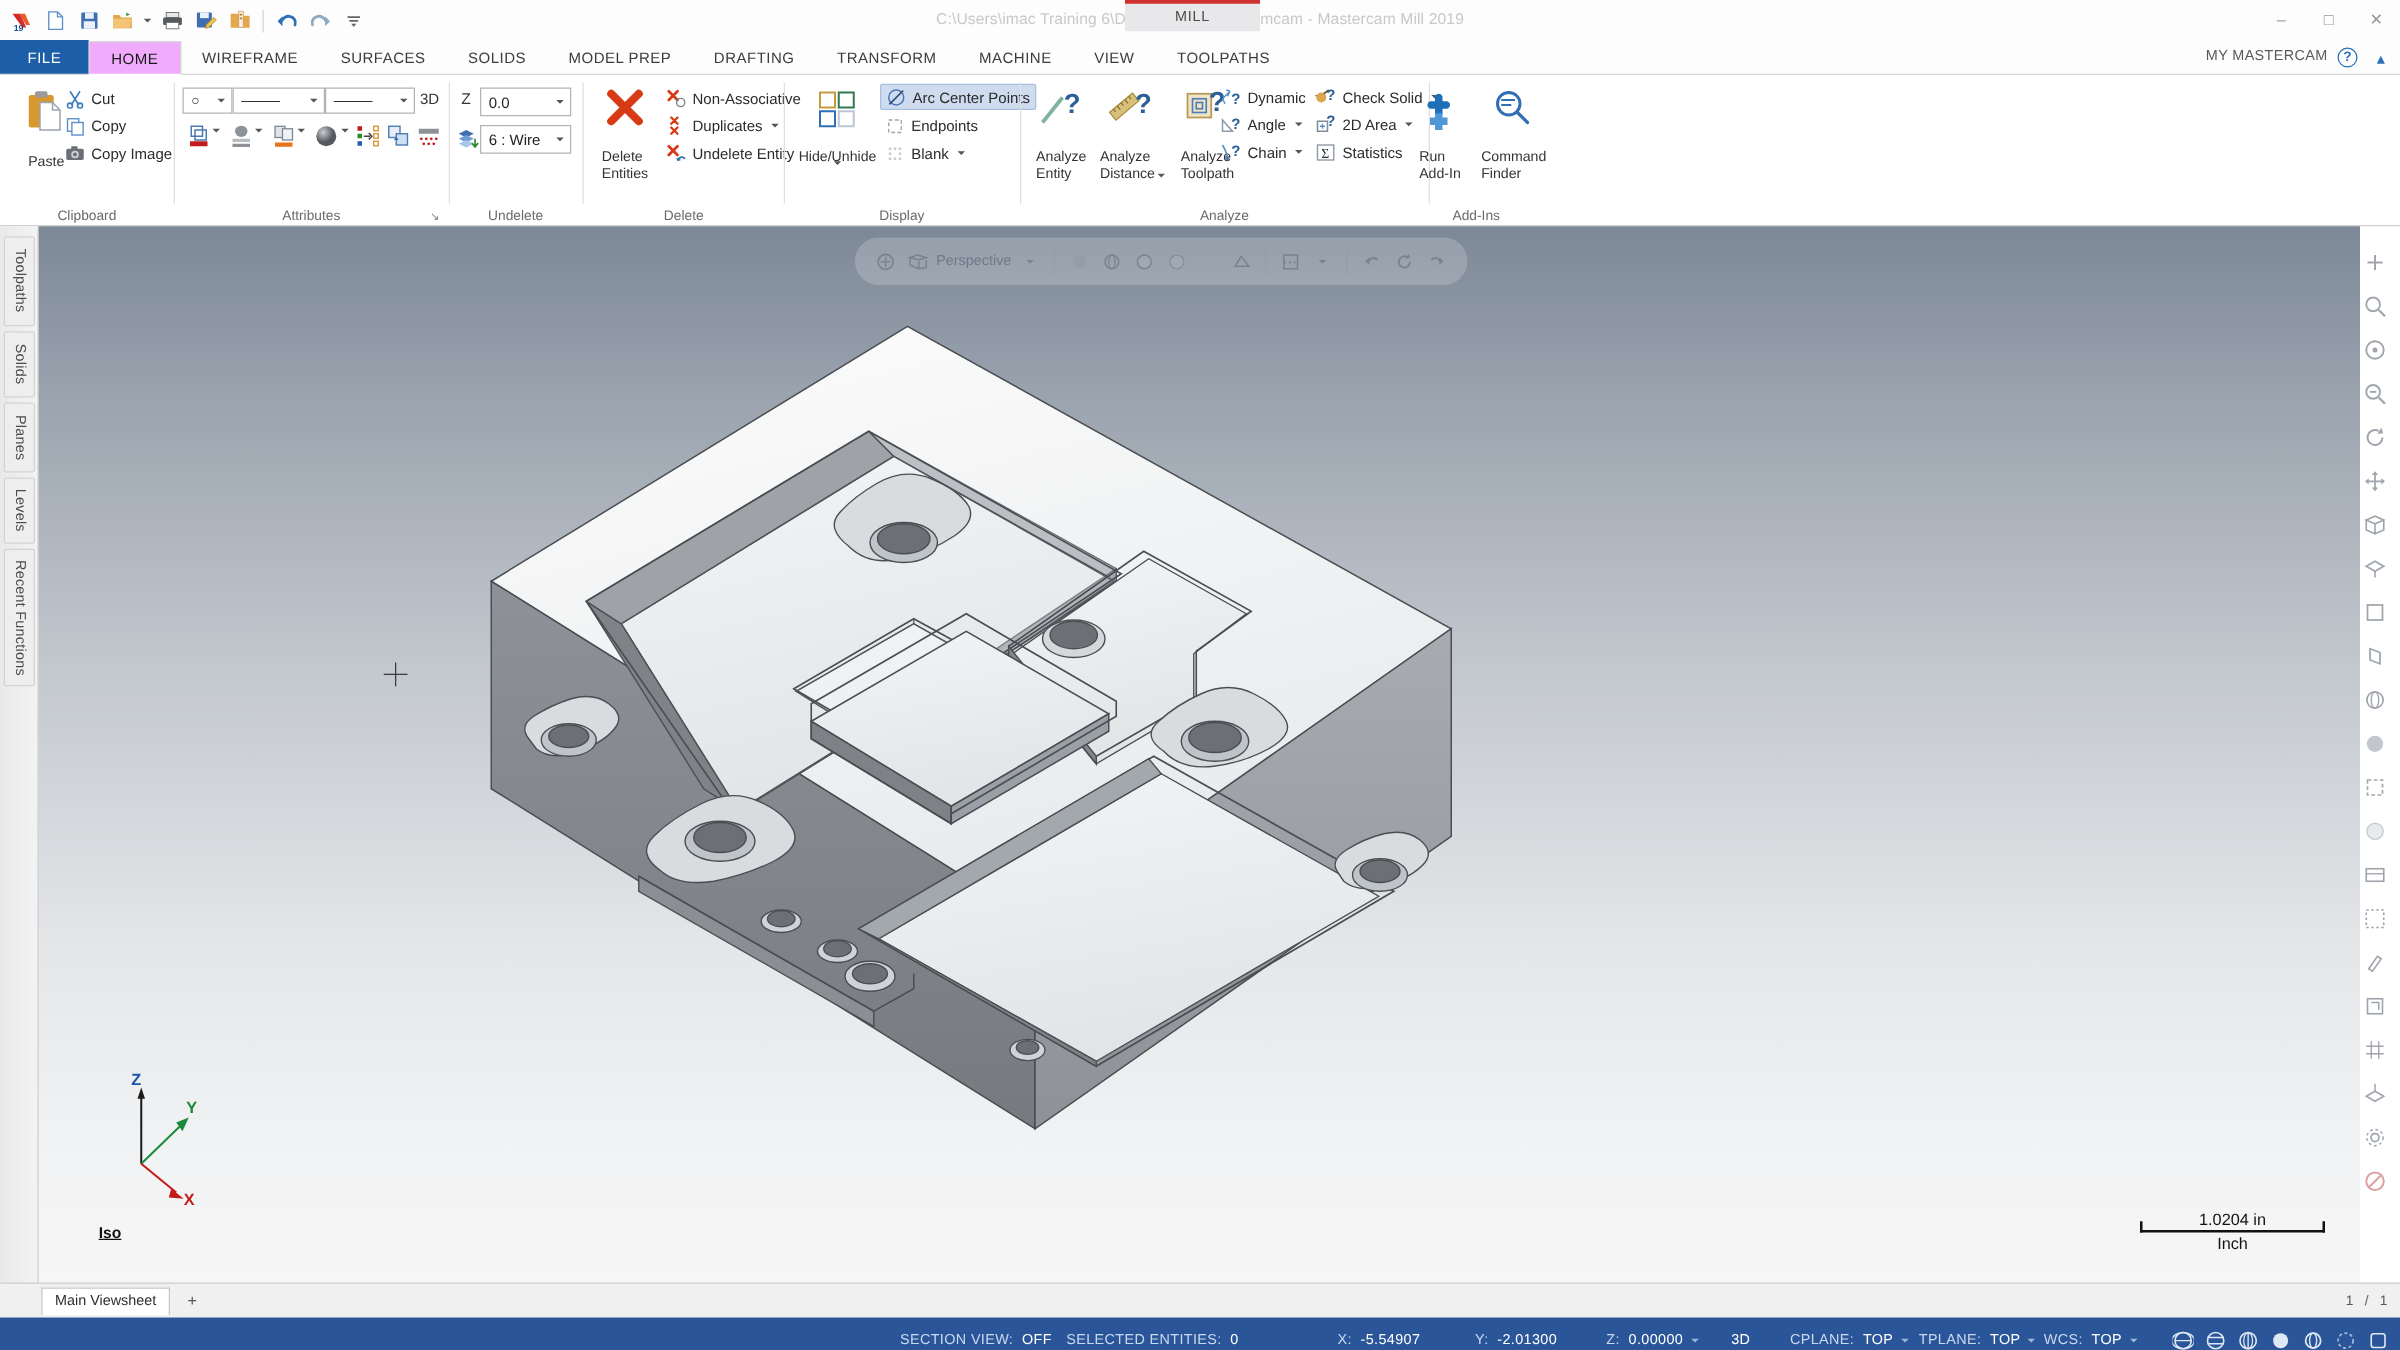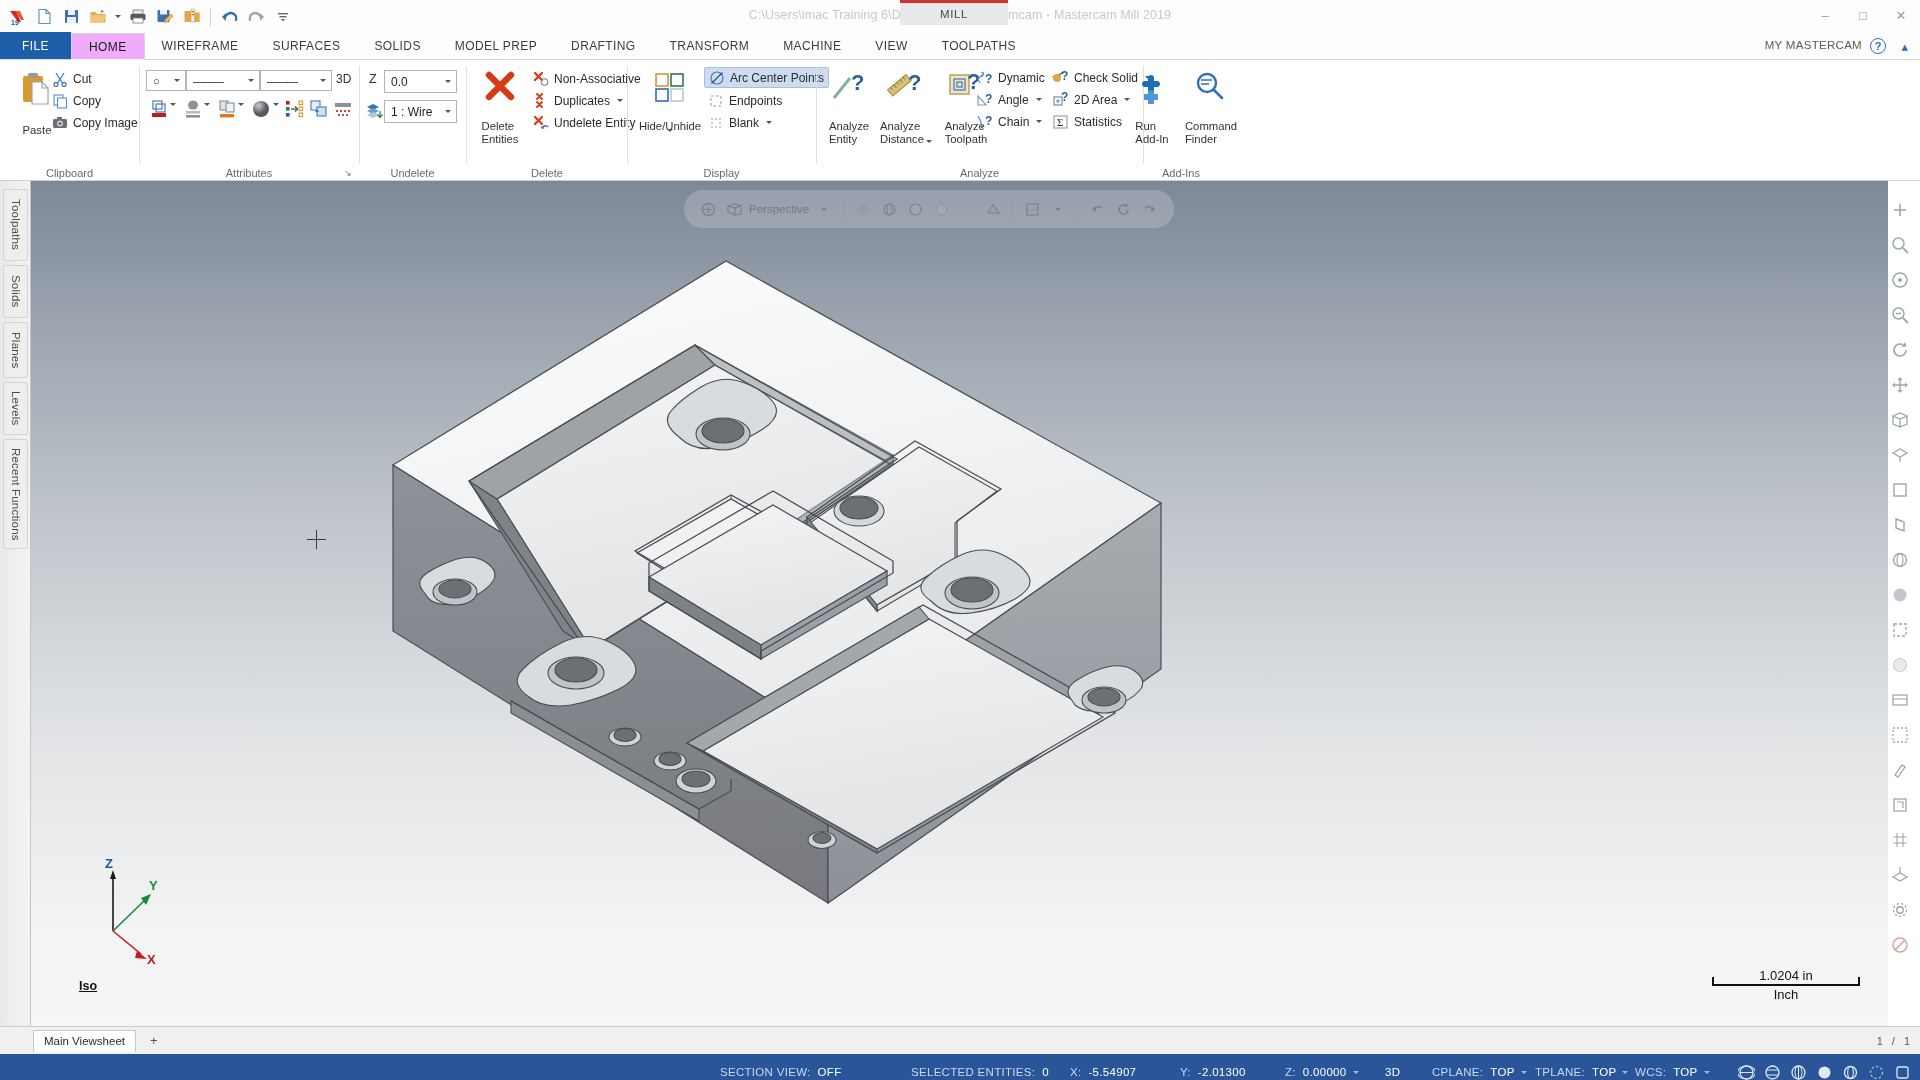--- a/index.html
+++ b/index.html
@@ -465,21 +465,21 @@
       </div>
       <div class="iconbtn" style="left:3px; top:40px;">
         <svg width="20" height="20" viewBox="0 0 20 20">
             <path d="M3 6 l6-3 6 3 -6 3 z" fill="#3f6fb0"></path>
             <path d="M3 10 l6-3 6 3 -6 3 z" fill="#6d9bd4"></path>
             <path d="M3 14 l6-3 6 3 -6 3 z" fill="#a8c6e8"></path>
             <path d="M16 10 v6 m-2.5-2.5 L16 16.5 18.5 13.5" fill="none" stroke="#2f8a2f" stroke-width="1.3"></path>
           </svg>
       </div>
       <div class="combo" style="left:24px; top:40px; width:73px; height:23px;">
-        <span class="cval">1 : Wire</span>
+        <span class="cval">6 : Wire</span>
         <span class="carr">
             <span class="caret-dn"></span>
           </span>
       </div>
       <div class="glabel">Undelete</div>
     </div>
     <div class="rsep" style="left:466px;"></div>
 
     <div class="rgroup" style="left:467px; width:160px;">
       <div class="bigbtn" style="left:5px; top:6px; width:56px;">
@@ -1039,21 +1039,21 @@
       <span>/</span>
       <span>1</span>
     </div>
   </div>
 
   <div class="statusbar">
     <div class="sb-item" style="position:absolute;left:720px;">
       <span class="sb-lbl">SECTION VIEW:</span>
       <span class="sb-val">OFF</span>
     </div>
-    <div class="sb-item" style="position:absolute;left:911px;justify-content:center;">
+    <div class="sb-item" style="position:absolute;left:853px;justify-content:center;">
       <span class="sb-lbl">SELECTED ENTITIES:</span>
       <span class="sb-val">0</span>
     </div>
     <div class="sb-item" style="position:absolute;left:1070px;">
       <span class="sb-lbl">X:</span>
       <span class="sb-val">-5.54907</span>
     </div>
     <div class="sb-item" style="position:absolute;left:1180px;">
       <span class="sb-lbl">Y:</span>
       <span class="sb-val">-2.01300</span>

